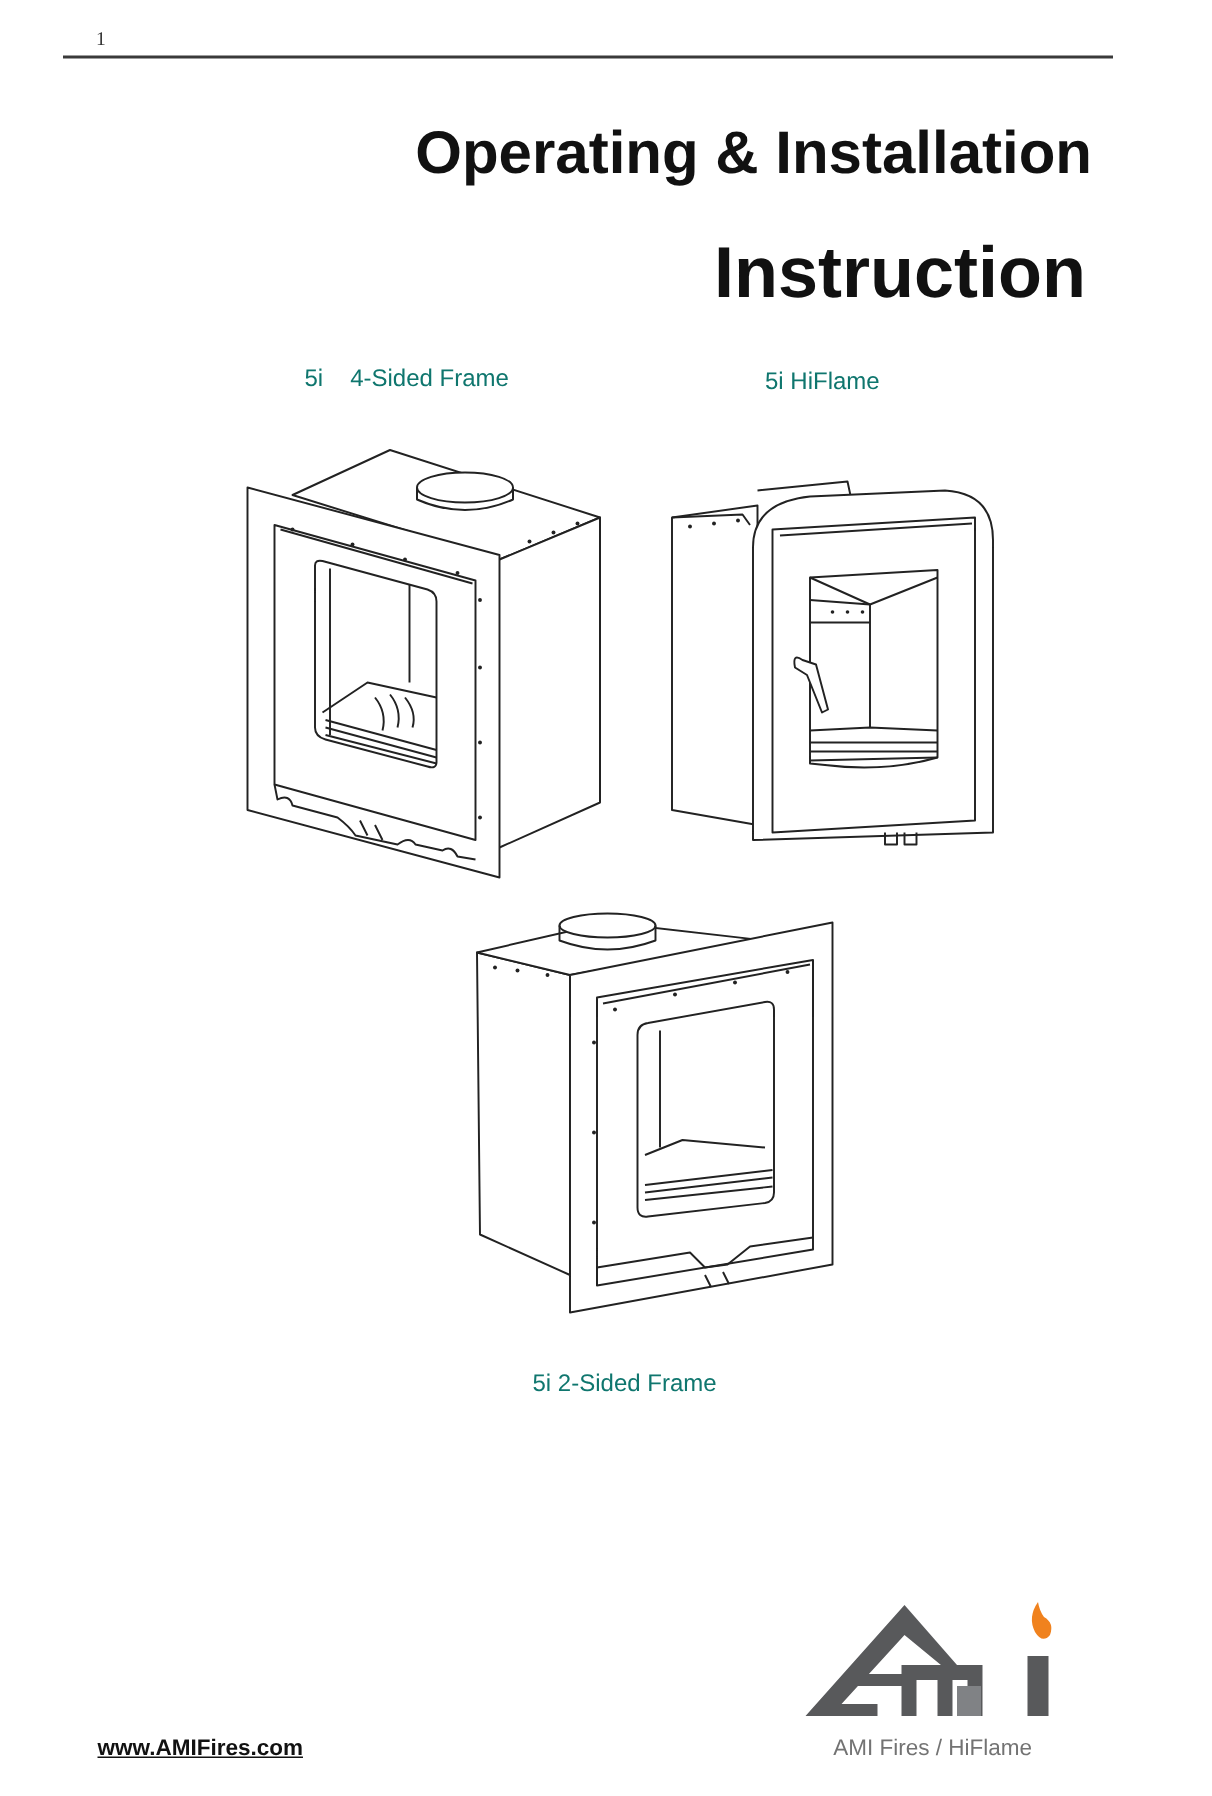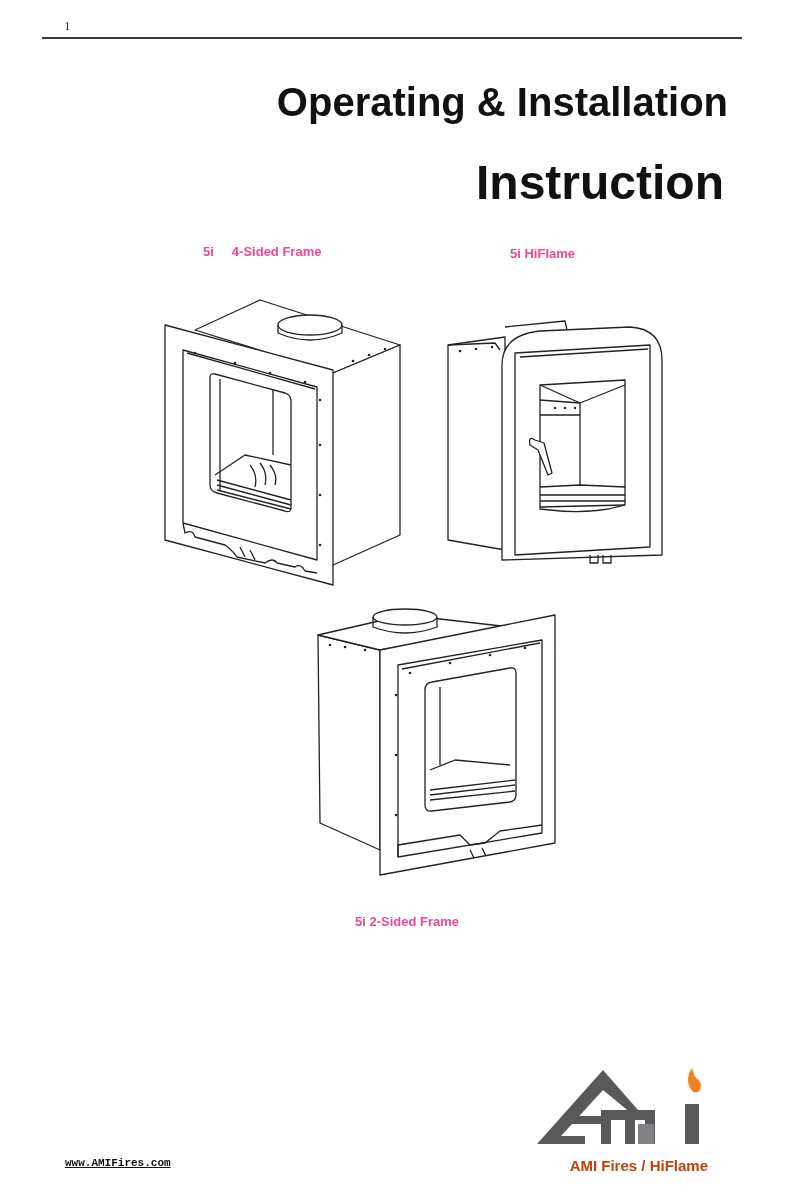--- a/index.html
+++ b/index.html
@@ -3,29 +3,29 @@
 <meta charset="utf-8">
 <style>
   html, body { margin: 0; padding: 0; background: #ffffff; }
   body { width: 808px; height: 1197px; position: relative; overflow: hidden; font-family: "Liberation Sans", sans-serif; color: #111; }
   .abs { position: absolute; }
   .page-num { left: 64px; top: 18px; font-family: "Liberation Serif", serif; font-size: 13px; color: #333; }
   .header-rule { left: 42px; top: 37px; width: 700px; height: 2px; background: #3a3a3a; }
   .title-line { right: 80px; font-size: 40px; font-weight: bold; color: #111; white-space: nowrap; }
   .title1 { top: 80px; }
   .title2 { top: 155px; right: 84px; font-size: 48px; }
-  .caption { font-size: 13px; font-weight: bold; color: #ec4899; white-space: nowrap; }
+  .caption { font-size: 16px; font-weight: normal; color: #0f766e; white-space: nowrap; }
   .cap1 { left: 203px; top: 244px; word-spacing: 0; }
   .cap1 .gap { display: inline-block; width: 18px; }
   .cap2 { left: 510px; top: 246px; }
   .cap3 { left: 355px; top: 914px; }
   svg.stove { position: absolute; }
   .logo { left: 535px; top: 1060px; width: 170px; height: 90px; }
-  .footer-link { left: 65px; top: 1157px; font-size: 11px; font-weight: bold; color: #111; text-decoration: underline; font-family: Liberation Mono, monospace; }
-  .footer-brand { right: 100px; top: 1157px; font-size: 15px; font-weight: bold; color: #c2410c; }
+  .footer-link { left: 65px; top: 1157px; font-size: 15px; font-weight: bold; color: #111; text-decoration: underline; }
+  .footer-brand { right: 120px; top: 1157px; font-size: 15px; font-weight: normal; color: #737373; }
 </style>
 </head>
 <body>
 
 <div class="abs page-num">1</div>
 <div class="abs header-rule"></div>
 
 <div class="abs title-line title1">Operating &amp; Installation</div>
 <div class="abs title-line title2">Instruction</div>
 

